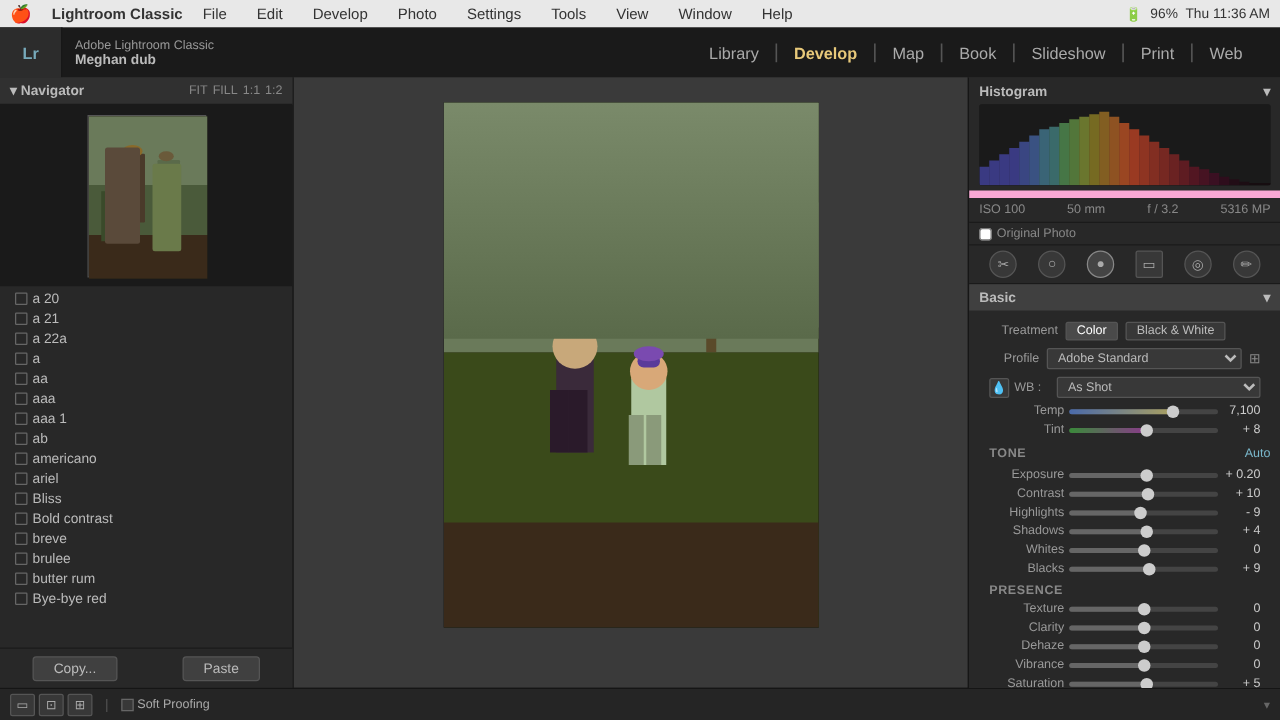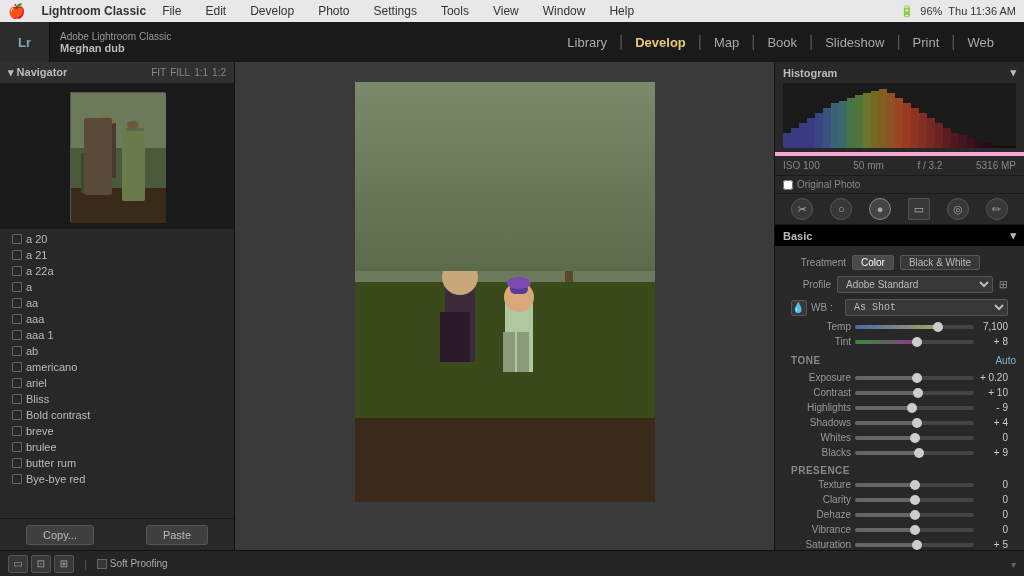--- a/index.html
+++ b/index.html
@@ -53,55 +53,55 @@
     #main-photo .photo-bg::before { content: ''; position: absolute; top: 0; left: 0; right: 0; height: 45%; background: linear-gradient(180deg, #7a8a6a 0%, #5a6a4a 100%); }
     #main-photo .photo-bg::after { content: ''; position: absolute; bottom: 0; left: 0; right: 0; height: 20%; background: #3a2a1a; }
 
     
     #right-panel { width: 250px; height: 100%; background: #282828; border-left: 1px solid #111; display: flex; flex-direction: column; overflow-y: auto; }
     #right-panel::-webkit-scrollbar { width: 6px; }
     #right-panel::-webkit-scrollbar-track { background: #282828; }
     #right-panel::-webkit-scrollbar-thumb { background: #444; }
 
     
-    #histogram-section { padding: 4px 8px; border-bottom: 4px solid #f9a8d4; }
+    #histogram-section { padding: 4px 8px; border-bottom: 6px solid #f9a8d4; }
     #histogram-header { display: flex; justify-content: space-between; align-items: center; margin-bottom: 4px; }
     #histogram-header span { font-size: 11px; color: #bbb; font-weight: bold; }
     #histogram-canvas { width: 100%; height: 65px; background: #1a1a1a; border-radius: 2px; position: relative; overflow: hidden; }
 
     #meta-info { padding: 4px 8px; display: flex; justify-content: space-between; font-size: 10px; color: #888; border-bottom: 1px solid #1a1a1a; }
     #original-photo { padding: 3px 8px; display: flex; align-items: center; gap: 4px; font-size: 10px; color: #888; border-bottom: 1px solid #1a1a1a; }
 
     
     #treatment-tools { padding: 4px 8px; display: flex; align-items: center; justify-content: space-around; border-bottom: 1px solid #1a1a1a; }
     .tool-btn { width: 22px; height: 22px; border-radius: 50%; border: 1px solid #555; background: #383838; display: flex; align-items: center; justify-content: center; font-size: 11px; color: #aaa; cursor: pointer; }
     .tool-btn.circle { border-radius: 50%; }
     .tool-btn.square { border-radius: 2px; }
 
     
     .panel-section { border-bottom: 1px solid #1a1a1a; }
-    .section-header { display: flex; justify-content: space-between; align-items: center; padding: 4px 8px; background: #000000; cursor: pointer; gap: 32px; }
+    .section-header { display: flex; justify-content: space-between; align-items: center; padding: 4px 8px; background: #404040; cursor: pointer; gap: 32px; }
     .section-header span { font-size: 11px; color: #bbb; font-weight: bold; }
     .section-content { padding: 6px 8px; }
 
     
     .treatment-row { display: flex; align-items: center; gap: 6px; padding: 3px 8px; font-size: 11px; color: #aaa; }
     .treatment-label { width: 55px; font-size: 10px; color: #999; text-align: right; }
     .treatment-btn { padding: 1px 8px; border-radius: 2px; border: 1px solid #555; background: #383838; color: #bbb; font-size: 10px; cursor: pointer; }
     .treatment-btn.active { background: #4a4a4a; color: #fff; }
 
     
     .profile-row { display: flex; align-items: center; gap: 6px; padding: 3px 8px; font-size: 11px; color: #aaa; }
     .profile-label { width: 40px; font-size: 10px; color: #999; text-align: right; }
     .profile-select { background: #383838; color: #bbb; border: 1px solid #555; border-radius: 2px; font-size: 10px; padding: 1px 4px; flex: 1; }
 
     
     .wb-row { display: flex; align-items: center; gap: 4px; padding: 3px 8px; font-size: 11px; color: #aaa; }
     .wb-label { width: 30px; font-size: 10px; color: #999; }
-    .wb-select { background: #383838; color: #bbb; border: 1px solid #555; border-radius: 2px; font-size: 10px; padding: 1px 4px; flex: 1; font-family: Liberation Mono, monospace; }
+    .wb-select { background: #383838; color: #bbb; border: 1px solid #555; border-radius: 2px; font-size: 10px; padding: 1px 4px; flex: 1; }
     .eyedropper { width: 16px; height: 16px; background: #383838; border: 1px solid #555; border-radius: 2px; display: flex; align-items: center; justify-content: center; font-size: 10px; cursor: pointer; }
 
     
     .slider-row { display: flex; align-items: center; gap: 4px; padding: 2px 8px; }
     .slider-label { width: 60px; font-size: 10px; color: #999; text-align: right; }
     .slider-track { flex: 1; height: 4px; background: #444; border-radius: 2px; position: relative; cursor: pointer; }
     .slider-track .slider-fill { height: 100%; background: #666; border-radius: 2px; }
     .slider-track .slider-thumb { width: 10px; height: 10px; background: #ccc; border-radius: 50%; position: absolute; top: -3px; transform: translateX(-50%); }
     .slider-value { width: 30px; font-size: 10px; color: #ccc; text-align: right; }
     .auto-btn { font-size: 10px; color: #7ab; cursor: pointer; border: none; background: none; }

